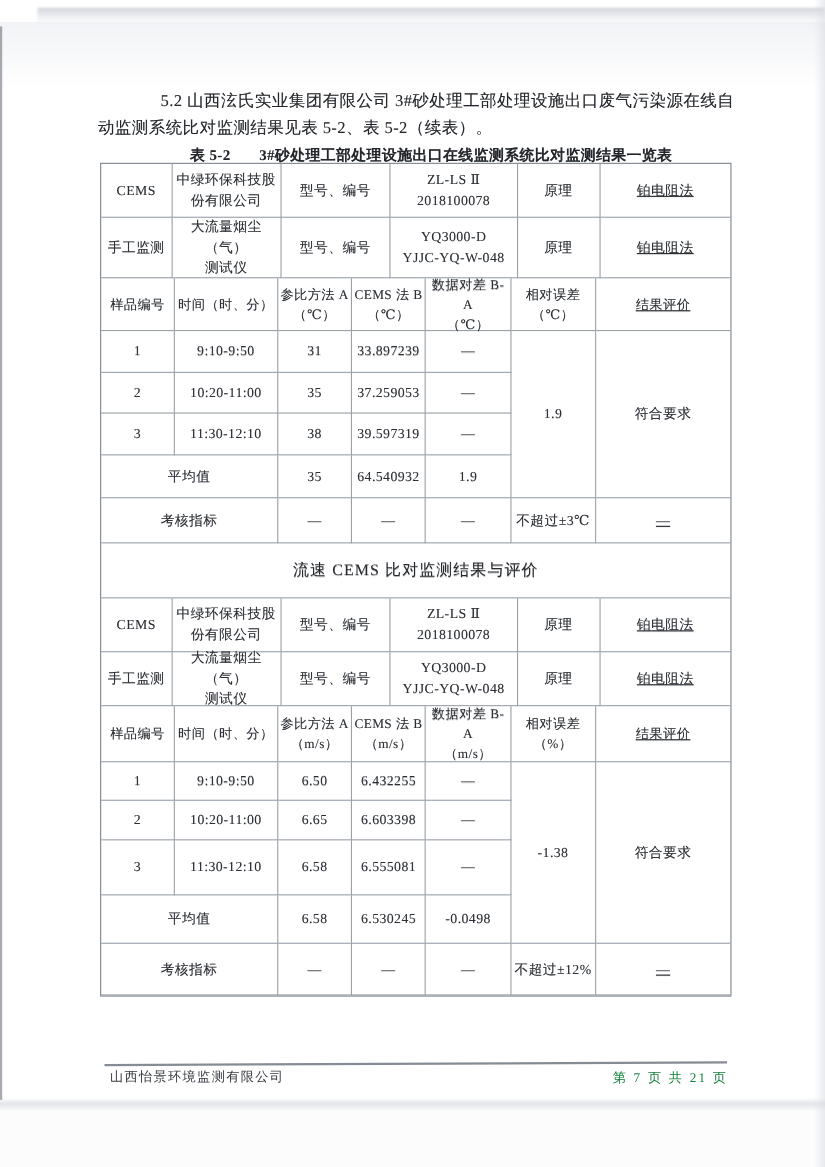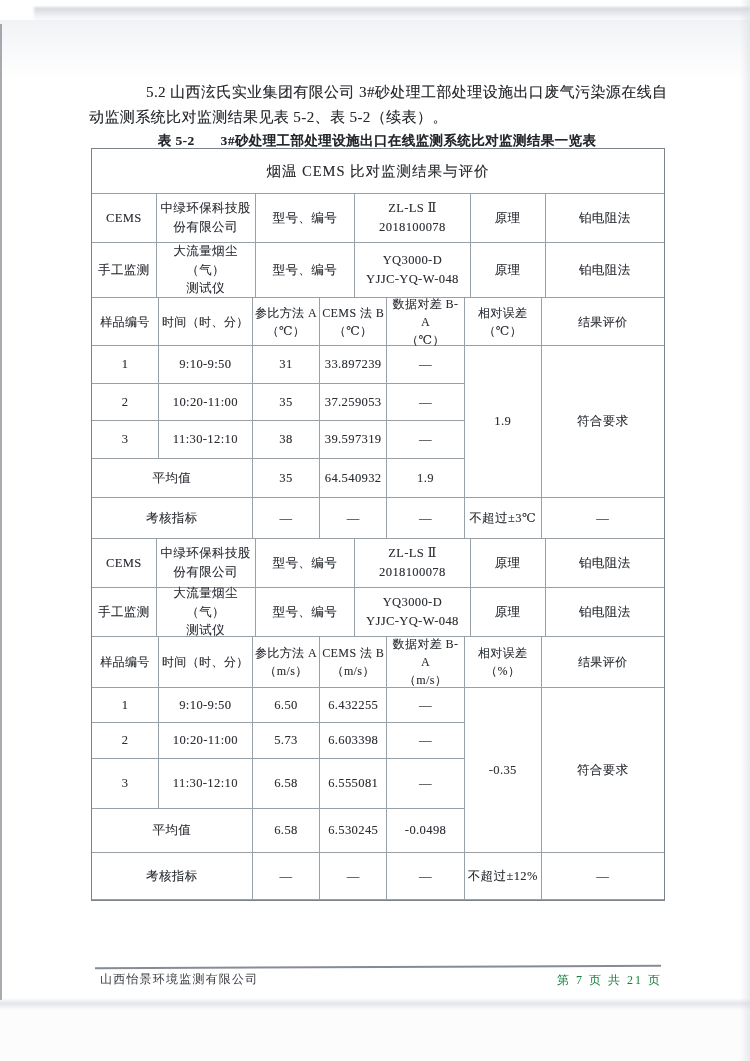--- a/index.html
+++ b/index.html
@@ -19,21 +19,21 @@
   .scan-band-bottom{position:absolute;left:0;top:998px;width:100%;height:12px;
     background:linear-gradient(180deg,rgba(255,255,255,0),rgba(205,209,217,.55) 45%,rgba(240,241,245,.25));filter:blur(.5px);}
   .scan-wash-bottom{position:absolute;left:0;top:1010px;width:100%;height:51px;background:#fcfcfd;}
   .edge-right{position:absolute;right:0;top:0;width:10px;height:100%;
     background:linear-gradient(270deg,rgba(213,216,223,.5),rgba(255,255,255,0));}
 
   
   .heading{position:absolute;left:89px;top:80px;width:580px;font-size:15px;line-height:25px;
     letter-spacing:.4px;color:#24272c;text-shadow:.2px .2px .4px rgba(20,22,26,.35);}
   .heading .l1{padding-left:57px;display:block;}
-  .caption{position:absolute;left:89px;top:132px;width:576px;text-align:center;font-weight:bold;
+  .caption{position:absolute;left:104px;top:132px;width:576px;text-align:center;font-weight:bold;
     font-size:13.5px;letter-spacing:.4px;color:#22252a;text-shadow:.2px .2px .4px rgba(20,22,26,.35);}
   .caption .gap{display:inline-block;width:26px;}
 
   
   .tbl{position:absolute;left:91px;top:148px;width:574px;border:1px solid #7d838b;
     box-sizing:border-box;text-shadow:.2px .2px .3px rgba(20,22,26,.3);}
   .sec-title{display:flex;align-items:center;justify-content:center;border-bottom:1px solid #98a0a8;
     font-size:14.5px;letter-spacing:1px;box-sizing:border-box;}
   .s1 .sec-title{height:45px;}
   .s2 .sec-title{height:50px;}
@@ -41,21 +41,21 @@
   .s1 .eq{grid-template-rows:49px 55px;}
   .s2 .eq{grid-template-rows:49px 49px;}
   .dg{display:grid;grid-template-columns:11.7% 16.4% 11.8% 11.7% 13.6% 13.4% 21.4%;}
   .s1 .dg{grid-template-rows:48px 38px 37px 38px 39px 41px;}
   .s2 .dg{grid-template-rows:51px 35px 36px 50px 44px 47px;}
   .c{display:flex;align-items:center;justify-content:center;text-align:center;
     border-right:1px solid #98a0a8;border-bottom:1px solid #98a0a8;box-sizing:border-box;
     font-size:12.5px;letter-spacing:.4px;line-height:1.5;padding:1px 2px;color:#2b2f35;}
   .c.hd{font-size:12px;}
   .c.p{white-space:pre-line;}
-  .c.nbr{border-right:none;}
+  .c.nbr{border-right:none;text-decoration:underline;}
   .cell-err{grid-column:6;grid-row:2 / span 4;}
   .cell-res{grid-column:7;grid-row:2 / span 4;border-right:none;}
   .span2{grid-column:span 2;font-family:Liberation Serif, serif;}
 
   
   .footer-rule{position:absolute;left:95px;top:966px;width:566px;height:1.5px;background:#868c94;
     transform:rotate(-.25deg);}
   .footer-company{position:absolute;left:100px;top:971px;font-size:12px;letter-spacing:1.2px;color:#373b41;}
   .footer-page{position:absolute;right:88px;top:972px;font-size:12px;letter-spacing:2px;color:#15803d;}
 </style>
@@ -74,21 +74,20 @@
   <span class="l2">动监测系统比对监测结果见表 5-2、表 5-2（续表）。</span>
 </div>
 
 <div class="caption">
   <span>表 5-2</span><span class="gap"></span><span>3#砂处理工部处理设施出口在线监测系统比对监测结果一览表</span>
 </div>
 
 <div class="tbl">
 
   <div class="s1">
-    <div class="sec-title">烟温 CEMS 比对监测结果与评价</div>
 
     <div class="eq">
       <div class="c">CEMS</div>
       <div class="c p">中绿环保科技股
 份有限公司</div>
       <div class="c">型号、编号</div>
       <div class="c p">ZL-LS Ⅱ
 2018100078</div>
       <div class="c">原理</div>
       <div class="c nbr">铂电阻法</div>
@@ -144,20 +143,21 @@
       <div class="c span2">考核指标</div>
       <div class="c">—</div>
       <div class="c">—</div>
       <div class="c">—</div>
       <div class="c">不超过±3℃</div>
       <div class="c nbr">—</div>
     </div>
   </div>
 
   <div class="s2">
+    <div class="sec-title">流速 CEMS 比对监测结果与评价</div>
 
     <div class="eq">
       <div class="c">CEMS</div>
       <div class="c p">中绿环保科技股
 份有限公司</div>
       <div class="c">型号、编号</div>
       <div class="c p">ZL-LS Ⅱ
 2018100078</div>
       <div class="c">原理</div>
       <div class="c nbr">铂电阻法</div>
@@ -183,26 +183,26 @@
       <div class="c hd p">相对误差
 （%）</div>
       <div class="c hd p nbr">结果评价</div>
 
       <div class="c">1</div>
       <div class="c">9:10-9:50</div>
       <div class="c">6.50</div>
       <div class="c">6.432255</div>
       <div class="c">—</div>
 
-      <div class="c cell-err">-0.35</div>
+      <div class="c cell-err">-1.38</div>
       <div class="c cell-res">符合要求</div>
 
       <div class="c">2</div>
       <div class="c">10:20-11:00</div>
-      <div class="c">5.73</div>
+      <div class="c">6.65</div>
       <div class="c">6.603398</div>
       <div class="c">—</div>
 
       <div class="c">3</div>
       <div class="c">11:30-12:10</div>
       <div class="c">6.58</div>
       <div class="c">6.555081</div>
       <div class="c">—</div>
 
       <div class="c span2">平均值</div>

